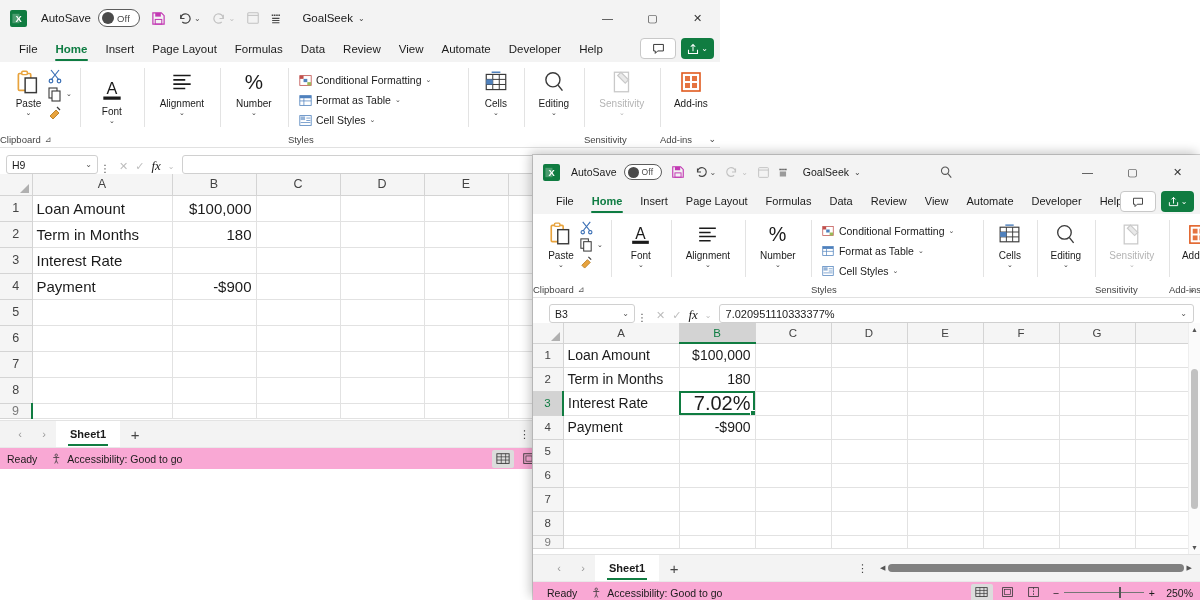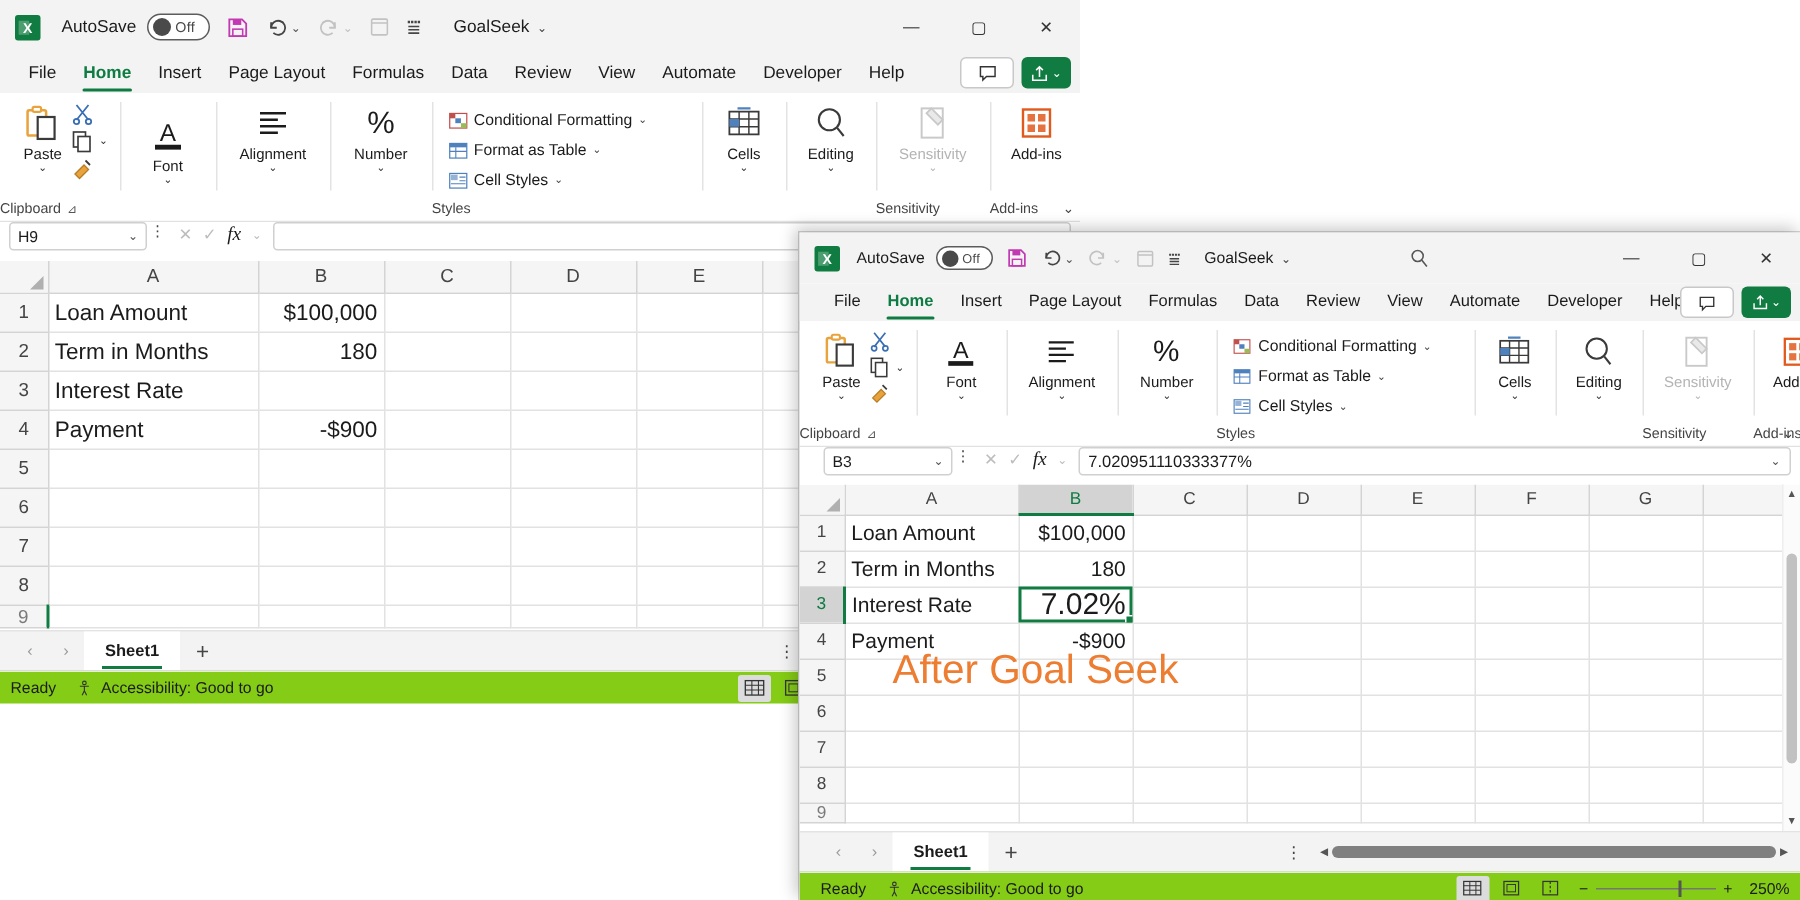--- a/index.html
+++ b/index.html
@@ -130,21 +130,21 @@
   }
   .rsmall .mini { width: 13px; height: 13px; flex: 0 0 auto; }
   .rsmall .cv { font-size: 7px; color:#444; }
   .ribbon-collapse {
     position: absolute; right: 4px; bottom: 3px; font-size: 9px; color: #444;
   }
   .dialog-launcher { font-size: 8px; color: #555; }
 
   
   .fbar {
-    display: flex; align-items: flex-start; height: 26px;
+    display: flex; align-items: flex-end; height: 26px;
     background: #fff; padding: 0 6px 0 6px; gap: 0;
   }
   .namebox {
     width: 92px; height: 19px; border: 1px solid #d0d0d0; border-radius: 3px;
     background:#fff; display: flex; align-items: center; justify-content: space-between;
     padding: 0 5px; font-size: 10.5px; color: #1b1b1b;
   }
   .namebox .cv { font-size: 8px; color:#555; }
   .fb-dots { width: 14px; text-align: center; color: #444; font-size: 10px; }
   .fb-icons { display: flex; align-items: center; gap: 7px; padding: 0 7px; color: #bdbdbd; font-size: 11px; }
@@ -221,21 +221,21 @@
   .sheet-add { width: 30px; text-align: center; font-size: 15px; color: #444; }
   .sheet-dots { color:#444; font-size: 11px; }
   .hscroll-track {
     background: #f3f3f3; height: 27px; display: flex; align-items: center; gap: 3px;
   }
   .hs-arr { font-size: 7px; color: #555; }
   .hs-thumb { height: 8px; background: #808080; border-radius: 5px; }
 
   
   .statusbar {
-    display: flex; align-items: center; background: #84cc16; height: 22px;
+    display: flex; align-items: center; background: #f9a8d4; height: 22px;
     font-size: 10.5px; color: #1b1b1b; padding: 0 7px; border-top: 1px solid #e8e8e8;
     position: relative;
   }
   .sb-item { margin-right: 14px; display: flex; align-items: center; gap: 4px; }
   .sb-right { position: absolute; right: 7px; display: flex; align-items: center; gap: 4px; }
   .viewbtn {
     width: 22px; height: 18px; display: flex; align-items: center; justify-content: center;
     font-size: 12px; color: #333; border-radius: 2px;
   }
   .viewbtn.active { background: #dcdcdc; }
@@ -1159,21 +1159,20 @@
           <td class="cell"></td>
           <td class="cell"></td>
           <td class="cell"></td>
           <td class="cell"></td>
           <td class="cell"></td>
           <td class="cell"></td>
           <td class="cell"></td>
         </tr>
       </tbody>
         </table>
-      <div class="overlay-text" style="left:62px; top:108px; font-size:27px;">After Goal Seek</div>
       <div class="vscroll" style="top:0; width:12px; height:231px; padding:3px 0;">
         <span class="arr">▲</span>
         <div class="thumb" style="height:140px;margin:2px 0;"></div>
         <span class="arr">▼</span>
       </div>
     </div>
 
     <div class="sheetbar" style="padding-left:14px;">
       <div class="nav-arrow">‹</div>
       <div class="nav-arrow">›</div>

